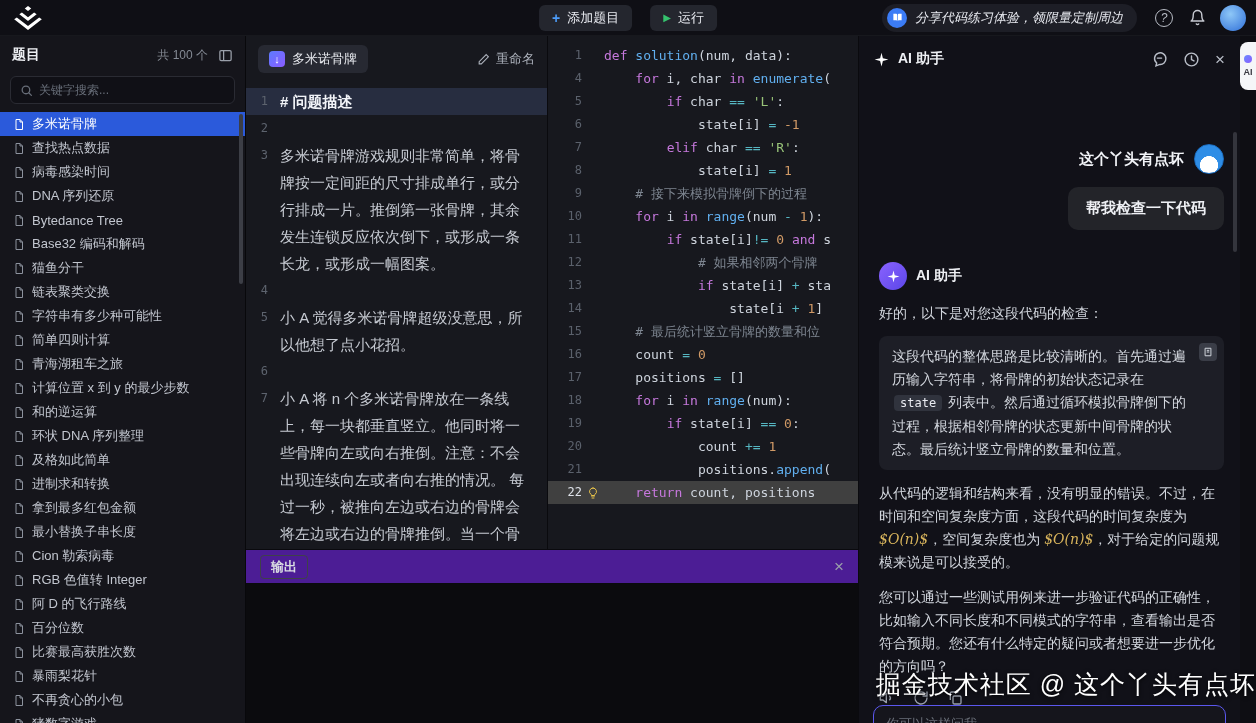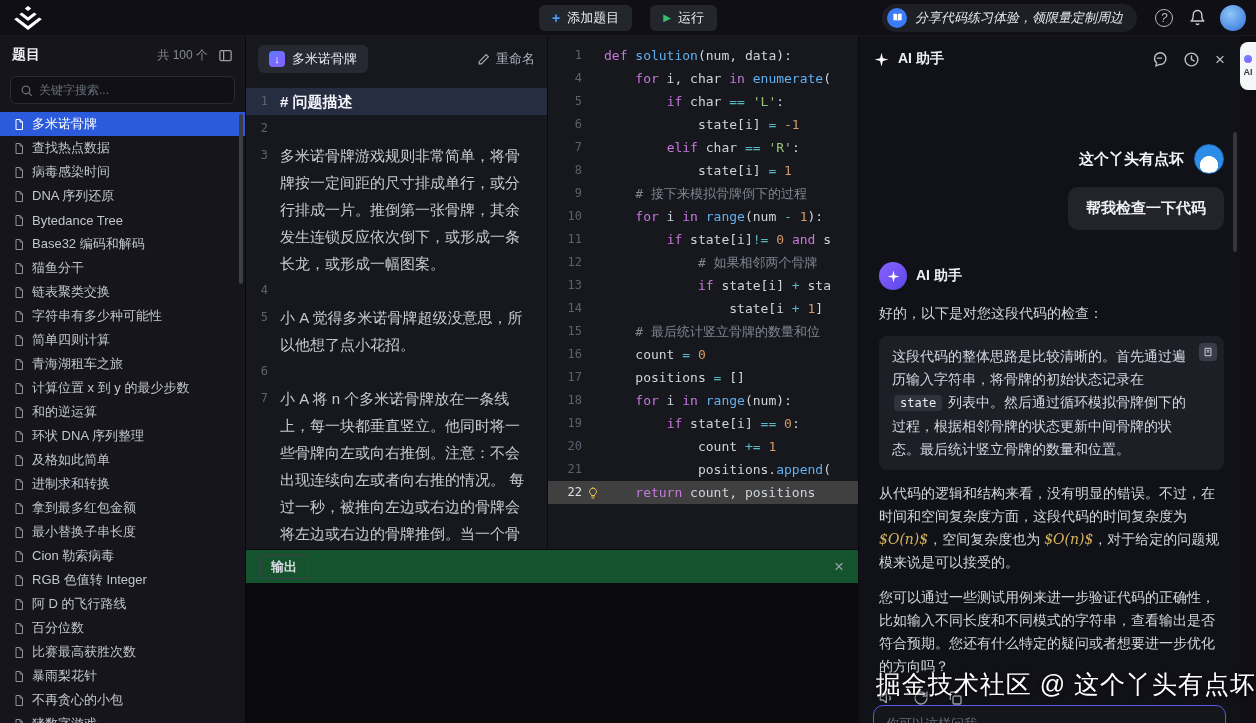--- a/index.html
+++ b/index.html
@@ -85,21 +85,21 @@
   .c-num { display:inline-block; width:34px; text-align:right; color:#5b616c; font-size:12px; }
   .c-bulb { display:inline-block; width:22px; text-align:center; visibility:hidden; line-height:0; cursor:pointer; }
   .c-bulb.show { visibility:visible; }
   .c-line.hl .c-num { color:#dfe3ea; }
   .c-code { white-space:pre; overflow:hidden; }
   .tk-kw { color:#c678dd; } .tk-fn { color:#61afef; } .tk-str { color:#98c379; }
   .tk-num { color:#d19a66; } .tk-com { color:#7d8590; } .tk-op { color:#56b6c2; } .tk-pl { color:#ced4dd; }
 
   
   .output { height:174px; flex:0 0 174px; border-top:1px solid #0a0a0e; display:flex; flex-direction:column; }
-  .output-head { height:34px; flex:0 0 34px; background:#14532d; display:flex; align-items:center;
+  .output-head { height:34px; flex:0 0 34px; background:#4c1d95; display:flex; align-items:center;
     padding:0 14px; border-bottom:1px solid #0a0a0e; }
   .output-chip { border:1px solid #3f414a; border-radius:4px; padding:2px 10px; font-size:13px;
     color:#d9dce2; font-weight:bold; }
   .output-close { margin-left:auto; color:#9aa0aa; font-size:17px; cursor:pointer; line-height:1; }
   .output-body { flex:1; background:#0b0b0e; }
 
   
   .ai-panel { width:382px; flex:0 0 382px; background:#111118; border-left:1px solid #0a0a0e;
     position:relative; display:flex; flex-direction:column; overflow:hidden; }
   .ai-head { height:46px; flex:0 0 46px; display:flex; align-items:center; gap:9px; padding:0 15px; }

